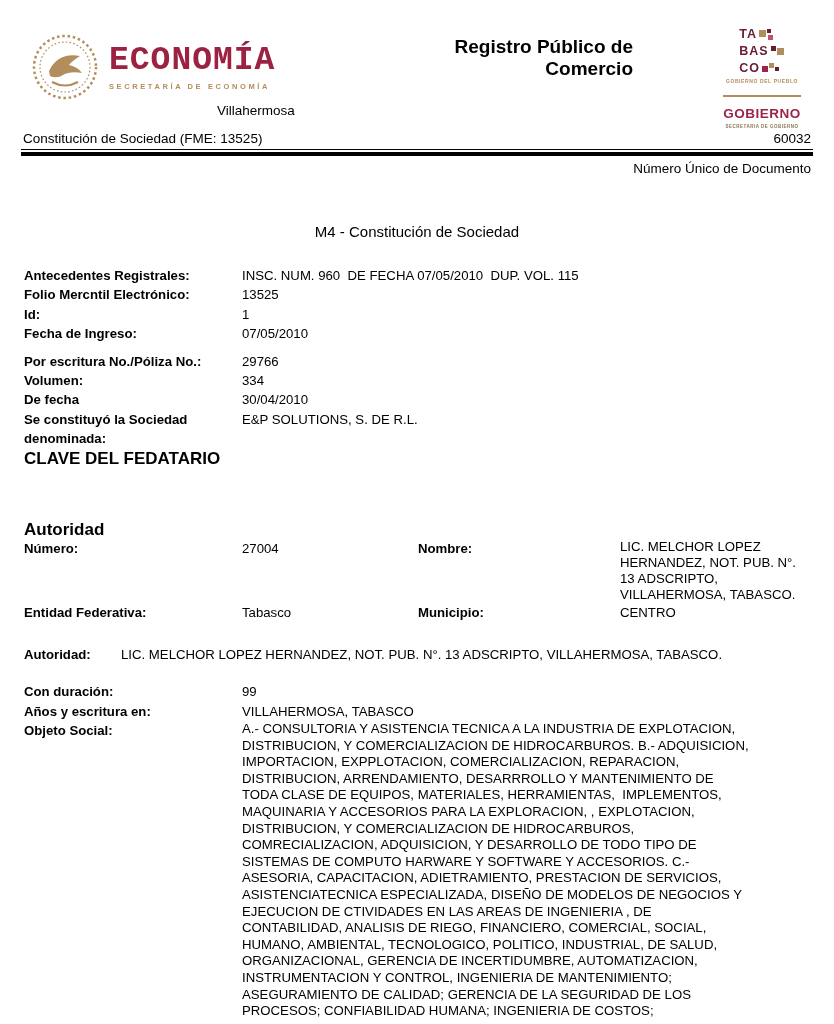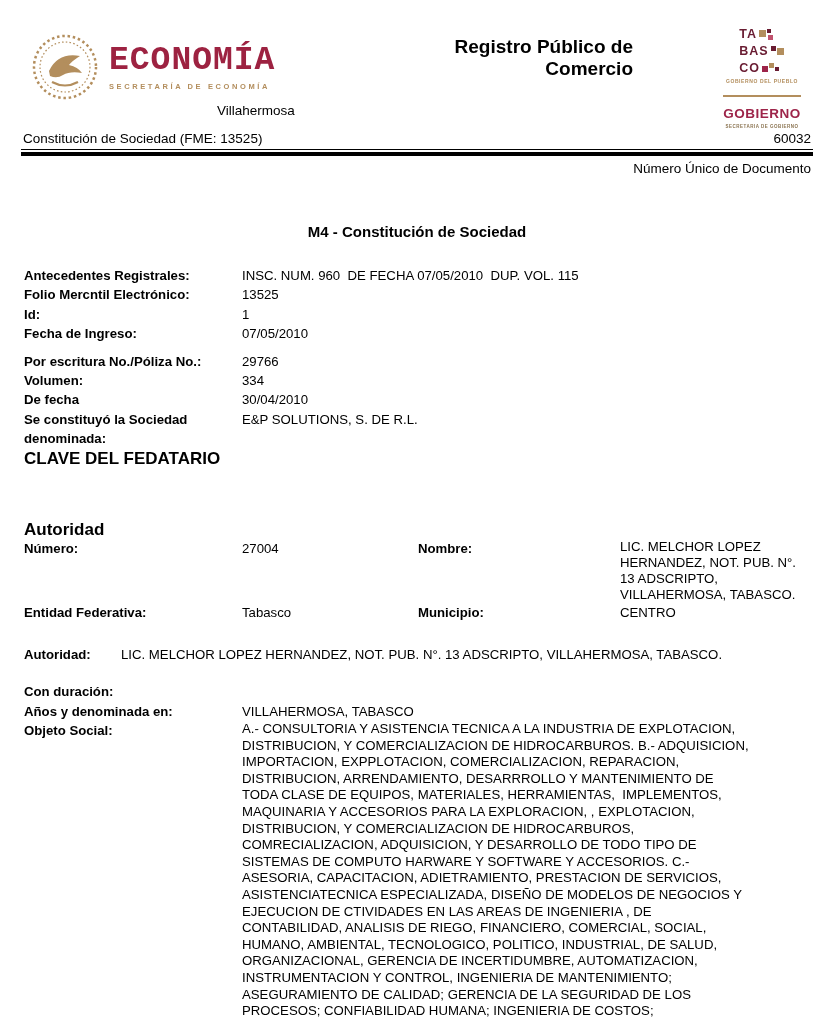--- a/index.html
+++ b/index.html
@@ -39,21 +39,21 @@
 
   
   .doc-bar {
     margin: 0 21px; display: flex; justify-content: space-between; align-items: flex-end;
     font-size: 13.5px; padding: 0 2px 3px 2px; border-bottom: 1px solid #000;
   }
   .thick-rule { margin: 2px 21px 0 21px; height: 4px; background: #000; }
   .nud-caption { margin: 5px 23px 0 0; text-align: right; font-size: 13.5px; }
 
   
-  .form-title { margin-top: 47px; text-align: center; font-size: 15px; font-weight: bold; }
+  .form-title { margin-top: 47px; text-align: center; font-size: 15px; font-weight: normal; }
   .fields { padding: 0 24px; margin-top: 26px; }
   .row { display: grid; grid-template-columns: 218px 1fr; font-size: 13.2px; line-height: 19.4px; }
   .row .lbl { font-weight: bold; padding-right: 12px; }
   .row .val { white-space: pre-wrap; }
   .gap8 { height: 8px; }
   .section-head { font-size: 17px; font-weight: bold; line-height: 19.4px; }
   .fedatario-gap { margin-top: 52px; }
   .row4 { display: grid; grid-template-columns: 218px 176px 202px 1fr; font-size: 13.2px; line-height: 19.4px; }
   .row4 .lbl { font-weight: bold; }
   .row4 .val { white-space: pre-wrap; }
@@ -195,23 +195,24 @@
 
     <div class="autoridad">
       <span class="lbl">Autoridad:</span>
       <span class="val">LIC. MELCHOR LOPEZ HERNANDEZ, NOT. PUB. N°. 13 ADSCRIPTO, VILLAHERMOSA, TABASCO.</span>
     </div>
 
     <div class="sec3-gap"></div>
 
     <div class="row">
       <span class="lbl">Con duración:</span>
-    </div>
-    <div class="row">
-      <span class="lbl">Años y denominada en:</span>
+      <span class="val">99</span>
+    </div>
+    <div class="row">
+      <span class="lbl">Años y escritura en:</span>
       <span class="val">VILLAHERMOSA, TABASCO</span>
     </div>
     <div class="row objeto">
       <span class="lbl">Objeto Social:</span>
       <span class="val">A.- CONSULTORIA Y ASISTENCIA TECNICA A LA INDUSTRIA DE EXPLOTACION,
 DISTRIBUCION, Y COMERCIALIZACION DE HIDROCARBUROS. B.- ADQUISICION,
 IMPORTACION, EXPPLOTACION, COMERCIALIZACION, REPARACION,
 DISTRIBUCION, ARRENDAMIENTO, DESARRROLLO Y MANTENIMIENTO DE
 TODA CLASE DE EQUIPOS, MATERIALES, HERRAMIENTAS,  IMPLEMENTOS,
 MAQUINARIA Y ACCESORIOS PARA LA EXPLORACION, , EXPLOTACION,

